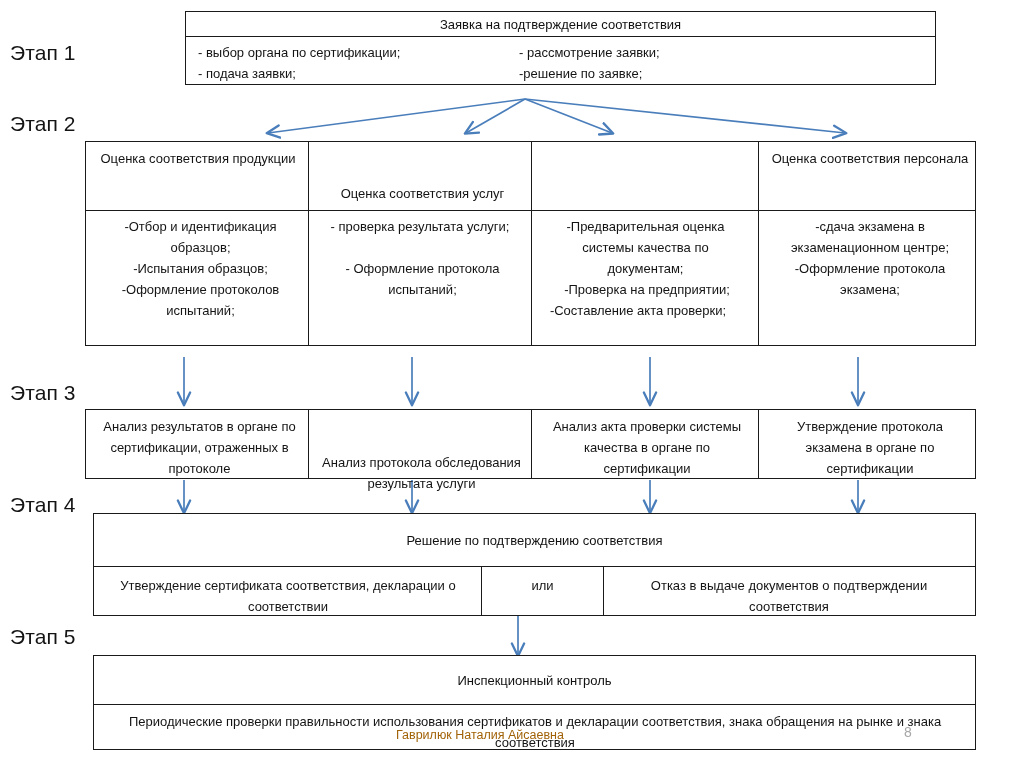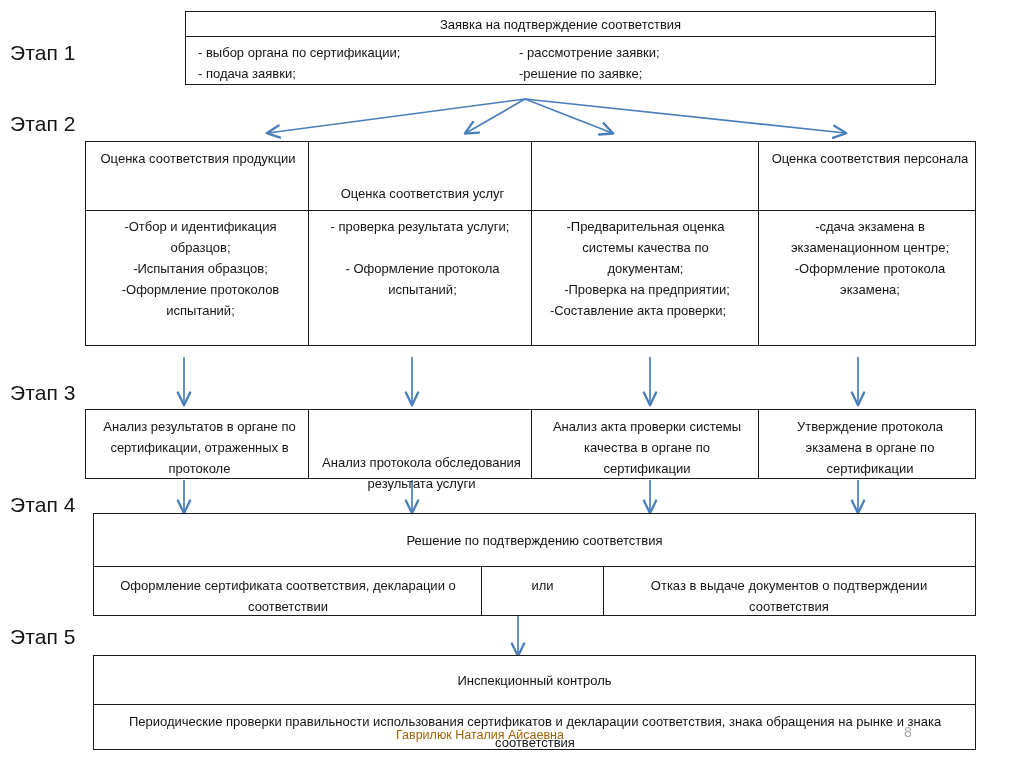--- a/index.html
+++ b/index.html
@@ -181,21 +181,21 @@
     <div class="celltext" style="left:684px; top:6px; width:200px;">Утверждение протокола экзамена в органе по сертификации</div>
   </div>
 
   <div class="box" style="left:93px; top:513px; width:883px; height:103px;">
     <div class="hline" style="top:52px;"></div>
     <div class="vline" style="left:387px; top:52px;"></div>
     <div class="vline" style="left:509px; top:52px;"></div>
 
     <div class="cell-title" style="top:19px;">Решение по подтверждению соответствия</div>
 
-    <div class="celltext center" style="left:14px; top:61px; width:360px;">Оформление сертификата соответствия, декларации о соответствии</div>
+    <div class="celltext center" style="left:14px; top:61px; width:360px;">Утверждение сертификата соответствия, декларации о соответствии</div>
     <div class="celltext center" style="left:389px; top:61px; width:119px;">или</div>
     <div class="celltext center" style="left:517px; top:61px; width:356px;">Отказ в выдаче документов о подтверждении соответствия</div>
   </div>
 
   <div class="box" style="left:93px; top:655px; width:883px; height:95px;">
     <div class="hline" style="top:48px;"></div>
 
     <div class="cell-title" style="top:17px;">Инспекционный контроль</div>
 
     <div class="celltext center" style="left:14px; top:55px; width:854px;">Периодические проверки правильности использования сертификатов и декларации соответствия, знака обращения на рынке и знака соответствия</div>

